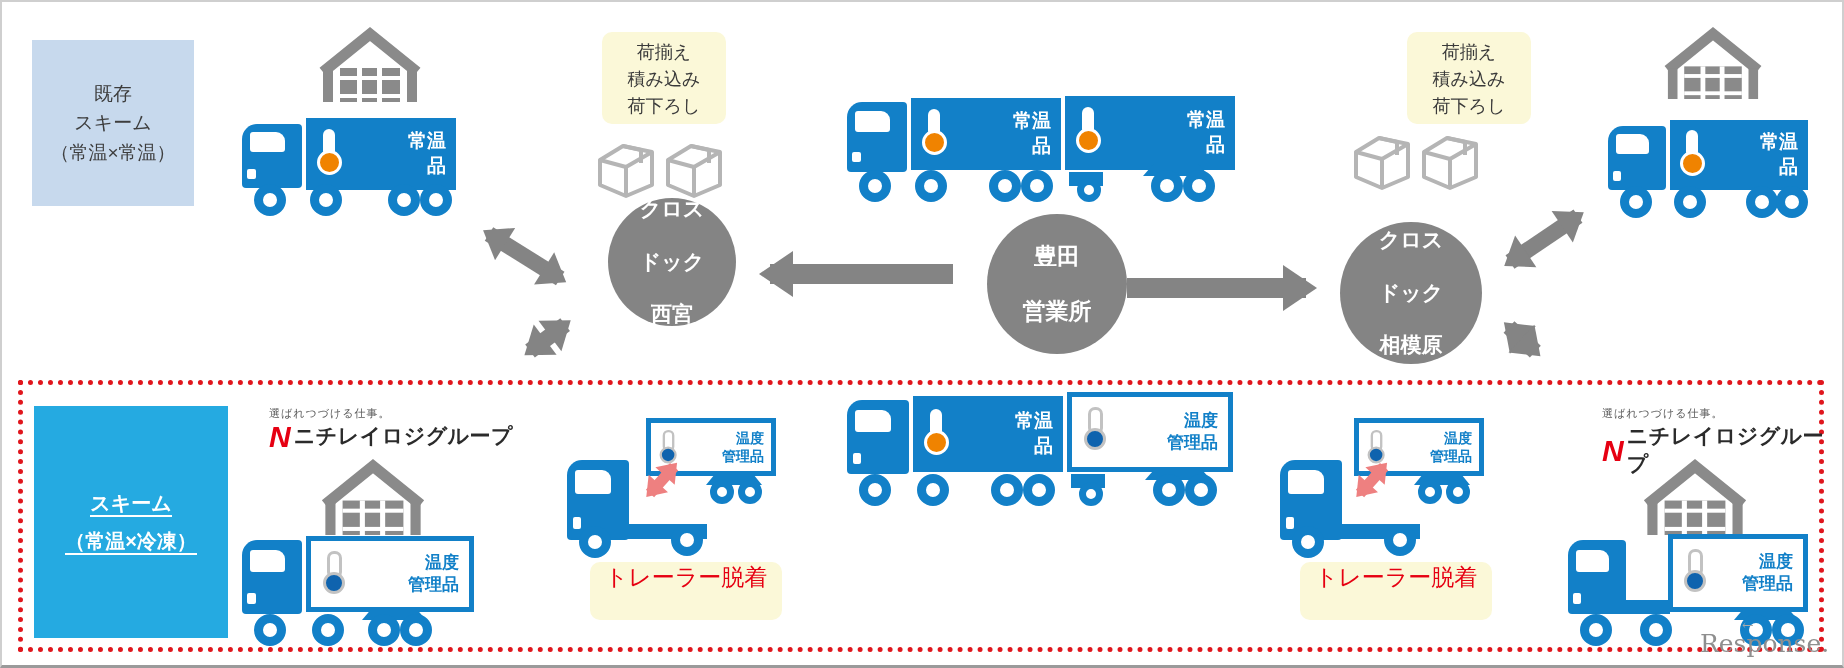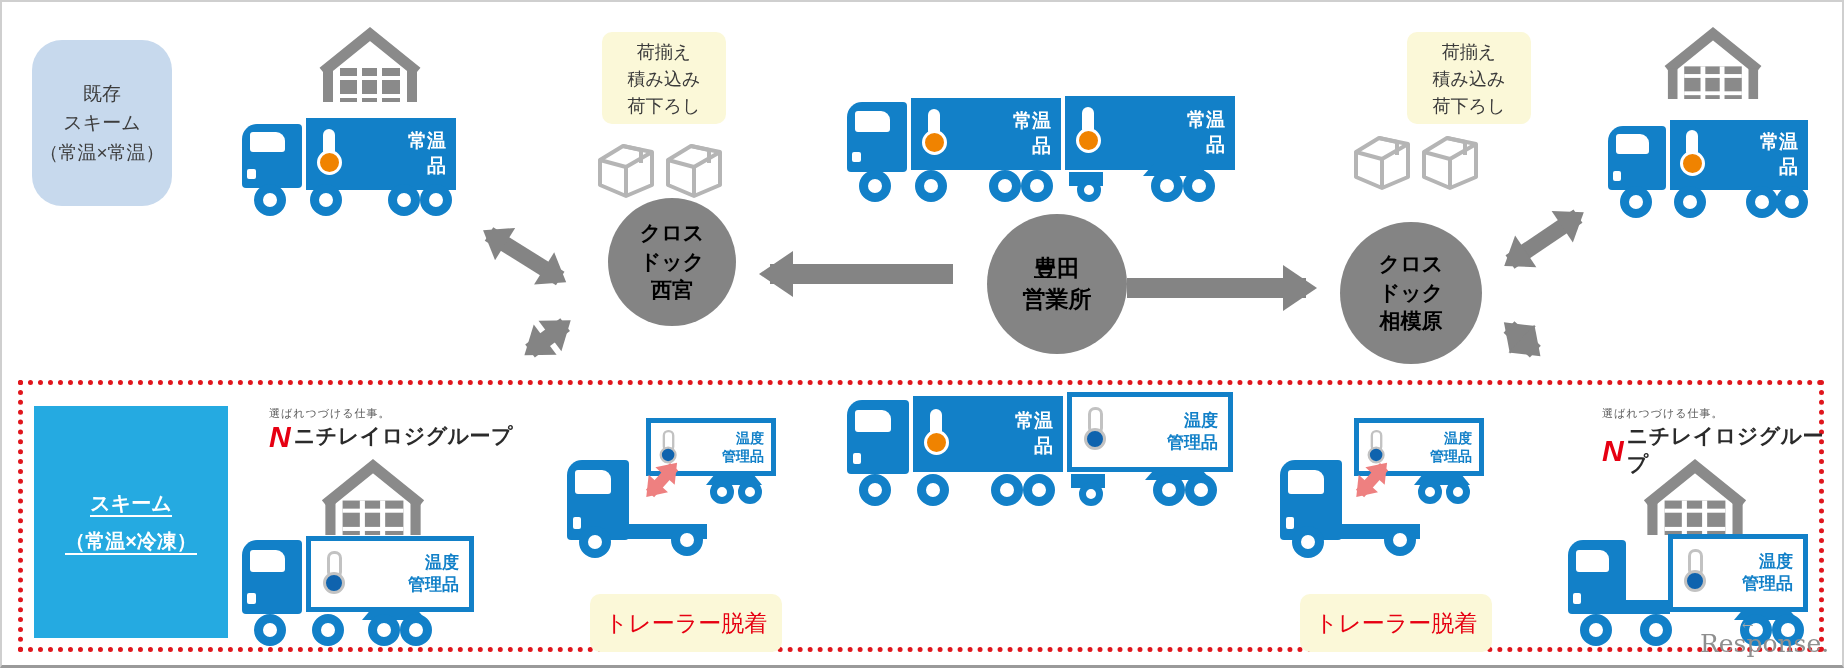--- a/index.html
+++ b/index.html
@@ -6,29 +6,29 @@
     --blue:#1280c8; --gray:#848484; --whgray:#8a8a8a; --boxgray:#b5b5b5;
     --yellow:#fbf8d8; --red:#e60012; --dotred:#e0161d; --pink:#ee8080;
     --orange:#f08300; --cyan:#25aae1; --legend:#c7d9ed;
   }
   html,body{margin:0;padding:0;background:#fff;font-family:"Liberation Sans","DejaVu Sans",sans-serif;}
   #canvas{position:relative;width:1844px;height:668px;background:#fff;border:2px solid #cfcfcf;
           border-bottom:3px solid #9a9a9a;box-sizing:border-box;overflow:hidden;}
   .part,.truck,.note,.node,.legend,.logo,.darrow,.harrow,.parrow,.dotted,.watermark{position:absolute;}
   
   .legend{display:flex;flex-direction:column;justify-content:center;text-align:center;}
-  .legend.existing{left:30px;top:38px;width:140px;height:166px;background:var(--legend);color:#3d3d3d;font-size:19px;line-height:1.55;border-radius:30px;}
+  .legend.existing{left:30px;top:38px;width:162px;height:166px;background:var(--legend);color:#3d3d3d;font-size:19px;line-height:1.55;}
   .legend.new{left:32px;top:404px;width:194px;height:232px;background:var(--cyan);color:#fff;font-weight:bold;font-size:20px;line-height:1.9;}
   .legend.new .u{border-bottom:2px solid #fff;padding-bottom:1px;}
   
   .note{background:var(--yellow);border-radius:10px;text-align:center;font-weight:normal;color:#3a3a3a;}
   .note.handling{font-size:18px;line-height:1.5;padding-top:7px;box-sizing:border-box;}
-  .note.detach{color:var(--red);font-size:23px;display:flex;align-items:center;justify-content:center;margin-top:32px;}
-  
-  .node{background:var(--gray);border-radius:50%;color:#000000;font-weight:bold;display:flex;flex-direction:column;justify-content:center;text-align:center;font-size:21px;line-height:1.35;}
+  .note.detach{color:var(--red);font-size:23px;display:flex;align-items:flex-start;justify-content:center;}
+  
+  .node{background:var(--gray);border-radius:50%;color:#ffffff;font-weight:bold;display:flex;flex-direction:column;justify-content:center;text-align:center;font-size:21px;line-height:1.35;gap:24px;}
   
   .harrow{height:20px;background:var(--gray);}
   .harrow.left::before{content:"";position:absolute;left:-34px;top:-13px;width:0;height:0;border:23px solid transparent;border-right:34px solid var(--gray);}
   .harrow.right::after{content:"";position:absolute;right:-34px;top:-13px;width:0;height:0;border:23px solid transparent;border-left:34px solid var(--gray);}
   .darrow{height:16px;background:var(--gray);transform-origin:left center;}
   .darrow::before{content:"";position:absolute;left:-26px;top:-11px;border:19px solid transparent;border-right:26px solid var(--gray);}
   .darrow::after{content:"";position:absolute;right:-26px;top:-11px;border:19px solid transparent;border-left:26px solid var(--gray);}
   .parrow{height:11px;background:var(--pink);transform-origin:left center;}
   .parrow::before{content:"";position:absolute;left:-18px;top:-8px;border:13px solid transparent;border-right:18px solid var(--pink);}
   .parrow::after{content:"";position:absolute;right:-18px;top:-8px;border:13px solid transparent;border-left:18px solid var(--pink);}

